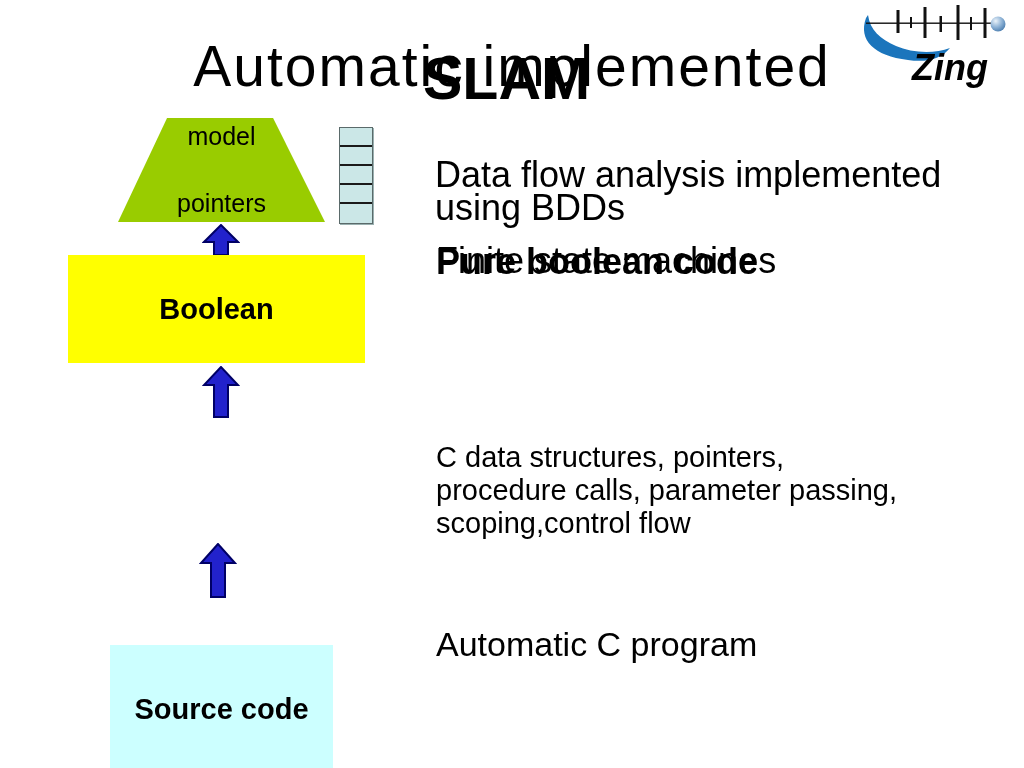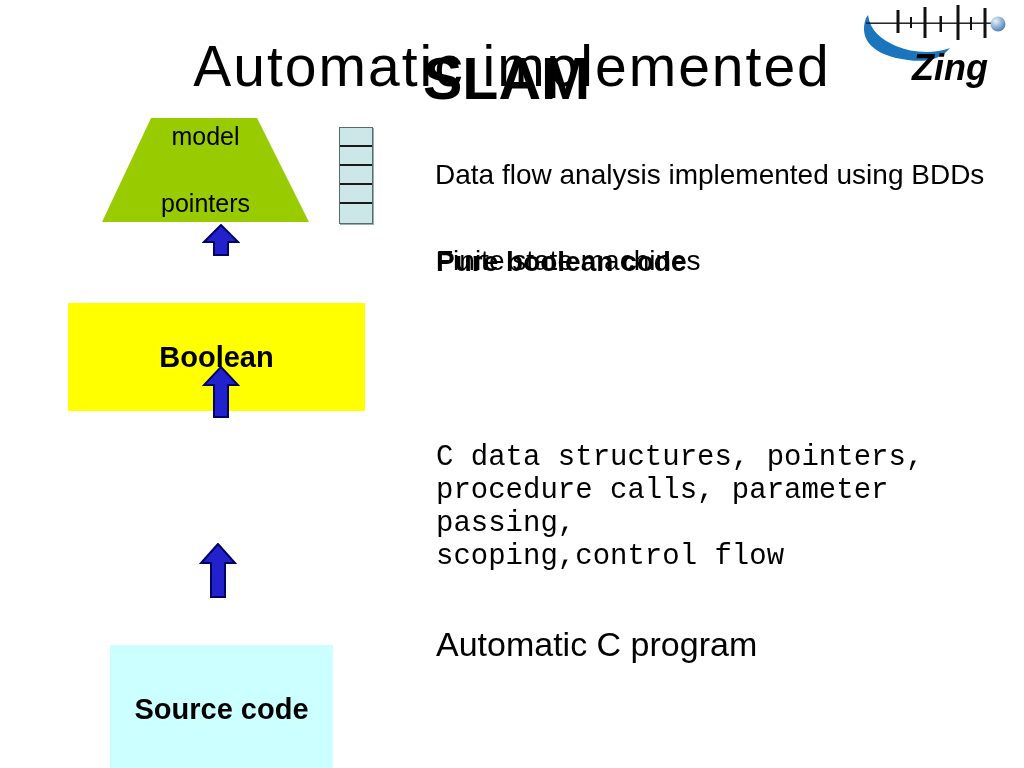--- a/index.html
+++ b/index.html
@@ -17,44 +17,44 @@
   }
   .title-overlay {
     position: absolute; left: 423px; top: 52px;
     font-size: 59px; line-height: 54px; font-weight: 700; color: #000;
   }
   
   .logo { position: absolute; left: 852px; top: 2px; }
   
   .shape { position: absolute; display: flex; flex-direction: column;
            align-items: center; justify-content: center; text-align: center; }
-  .trap1 { left: 102px; top: 118px; width: 207px; height: 104px;
+  .trap1 { left: 118px; top: 118px; width: 207px; height: 104px;
            clip-path: polygon(23.7% 0, 74.9% 0, 100% 100%, 0 100%);
            font-size: 25px; line-height: 31px; gap: 36px; }
   .rect-bool { left: 68px; top: 255px; width: 297px; height: 108px;
-           font-weight: 700; font-size: 29px; line-height: 33px; margin-top: 48px; }
+           font-weight: 700; font-size: 29px; line-height: 33px; }
   .trap2 { left: 42px; top: 418px; width: 355px; height: 127px;
            clip-path: polygon(24.2% 0, 74.6% 0, 100% 100%, 0 100%);
            font-size: 28px; }
   .rect-src { left: 110px; top: 605px; width: 223px; height: 128px;
            font-weight: 700; font-size: 29px; }
   
   .stack { position: absolute; left: 339px; top: 127px; width: 34px;
            border: 1px solid #5a6a6a; box-shadow: 1px 1px 0 #9ab0b0; }
   .stack .cell { height: 19px; border-bottom: 2px solid #1a1a1a; }
   .stack .cell:last-child { border-bottom: none; }
   
   .arrow { position: absolute; }
   .arrow polygon { stroke: #000066; stroke-width: 2; stroke-linejoin: miter; }
   
-  .note { position: absolute; font-size: 28px; line-height: 33px; color: #000; }
+  .note { position: absolute; font-size: 36px; line-height: 33px; color: #000; }
   .note-bdds { left: 435px; top: 158px; }
   .note-fsm { left: 436px; top: 244px; font-weight: 400; }
   .note-pure { left: 436px; top: 245px; font-weight: 700; }
-  .note-c { left: 436px; top: 441px; font-size: 29px; line-height: 33px; white-space: pre-line; font-family: Liberation Mono, monospace; }
+  .note-c { left: 436px; top: 441px; font-size: 29px; line-height: 33px; white-space: pre-line; }
   .note-seq { left: 436px; top: 628px; font-size: 34px; }
   
   .zing-text { font-family: "Liberation Sans", sans-serif; font-weight: 700; font-style: italic; font-size: 36px; }
 </style>
 </head>
 <body>
 
 <div id="slide">
 
   <div class="title-main">Automatic implemented</div>

